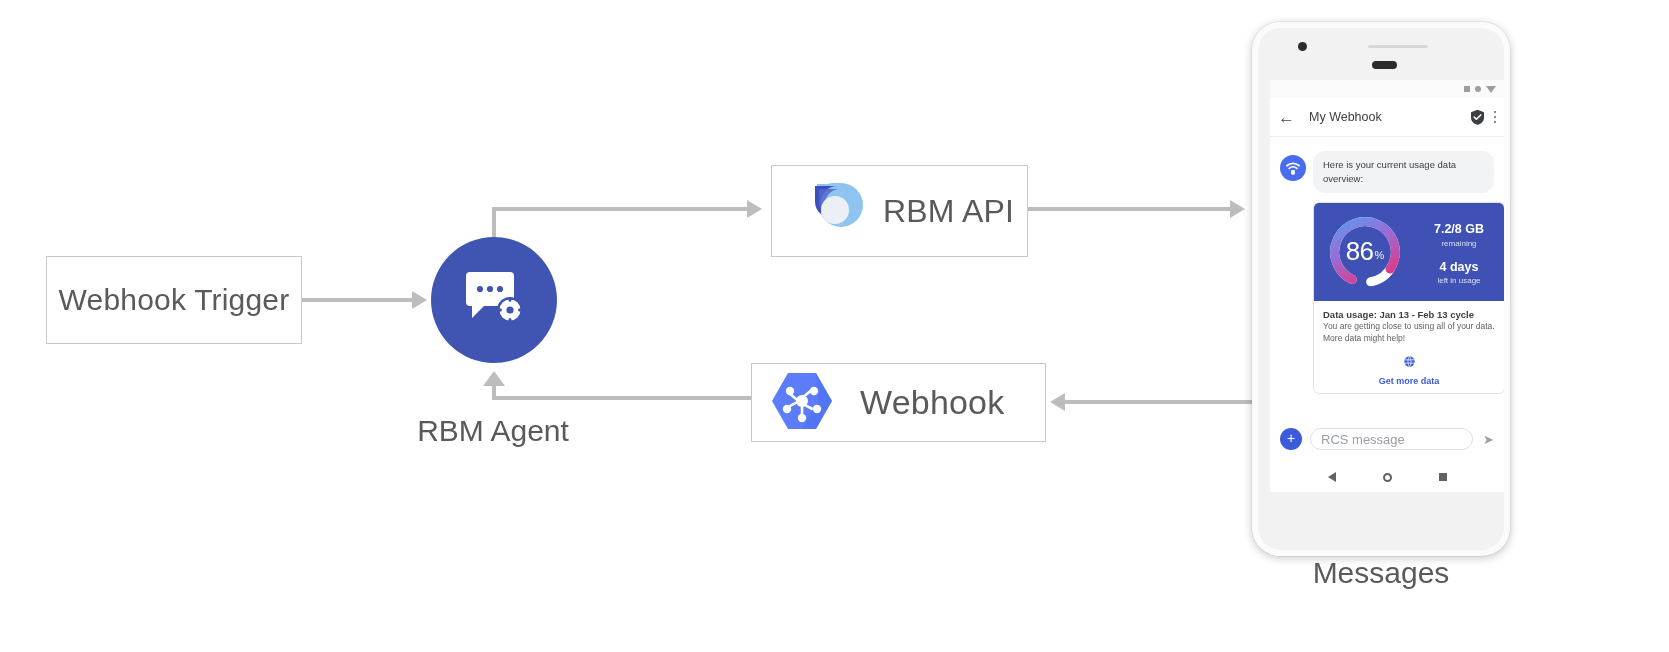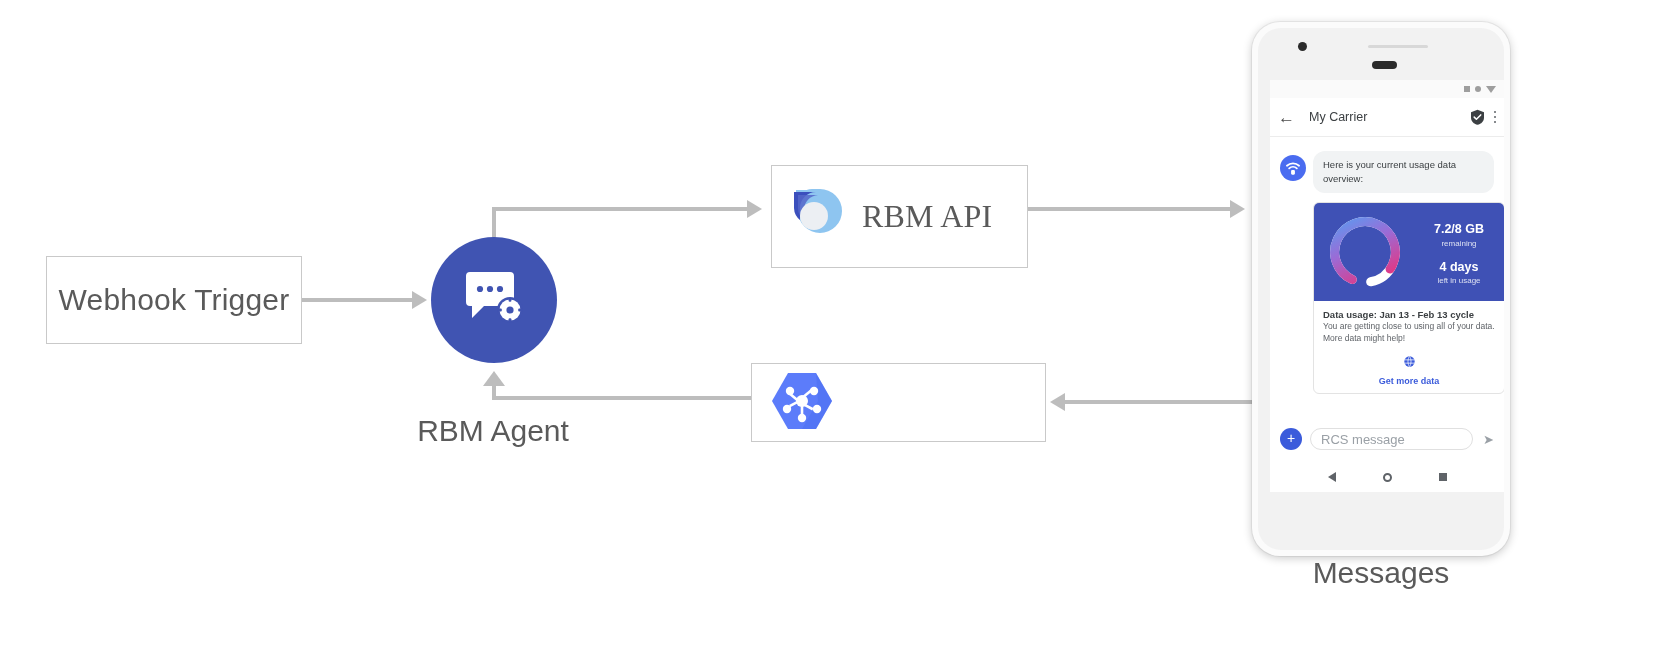--- a/index.html
+++ b/index.html
@@ -8,21 +8,21 @@
 
   
   .flowbox{position:absolute;border:1px solid #c9c9c9;background:#fff;box-sizing:border-box;display:flex;align-items:center;}
   .flowlabel{color:#5a5a5a;font-weight:300;letter-spacing:.2px;}
 
   
   #ext-trigger{left:46px;top:256px;width:256px;height:88px;justify-content:center;}
   #ext-trigger .flowlabel{font-size:30px;}
 
   
-  #rbm-api-box{left:771px;top:165px;width:257px;height:103px;padding-left:4px;font-family:Liberation Serif, serif;}
+  #rbm-api-box{left:771px;top:165px;width:257px;height:92px;padding-left:25px;}
   #rbm-api-box .flowlabel{font-size:32px;margin-left:18px;}
 
   
   #webhook-box{left:751px;top:363px;width:295px;height:79px;padding-left:14px;}
   #webhook-box .flowlabel{font-size:34px;margin-left:22px;}
 
   
   #rbm-agent{position:absolute;left:431px;top:237px;width:126px;height:126px;border-radius:50%;
              background:#4054b2;display:flex;align-items:center;justify-content:center;}
   #rbm-agent-label{position:absolute;left:378px;top:414px;width:230px;text-align:center;
@@ -170,39 +170,40 @@
           <circle cx="51" cy="42" r="4.2"></circle>
           <circle cx="36" cy="51" r="4.2"></circle>
           <rect x="25" y="26" width="12" height="2.6" transform="rotate(40 25 26)"></rect>
           <rect x="34" y="31" width="13" height="2.6" transform="rotate(-40 34 31)"></rect>
           <rect x="23" y="38" width="13" height="2.6" transform="rotate(-28 23 38)"></rect>
           <rect x="36" y="35" width="13" height="2.6" transform="rotate(28 36 35)"></rect>
           <rect x="34.7" y="38" width="2.6" height="11"></rect>
         </g>
       </svg>
     </span>
+    <span class="flowlabel">Webhook</span>
   </div>
 
   <div id="phone">
     <div id="phone-inner">
       <div id="phone-cam"></div>
       <div id="phone-earline"></div>
       <div id="phone-speaker"></div>
 
       <div id="screen">
 
         <div id="statusbar">
           <span class="sb-sq"></span>
           <span class="sb-ci"></span>
           <span class="sb-tr"></span>
         </div>
 
         <div id="appbar">
           <span class="back">←</span>
-          <span class="title">My Carrier</span>
+          <span class="title">My Webhook</span>
           <span class="shield">
             <svg width="15" height="16" viewBox="0 0 15 16">
               <path d="M7.5 0.7 L14 3.2 v5.2 c0 4-2.8 6.4-6.5 7.3 C3.8 14.8 1 12.4 1 8.4 V3.2 z" fill="#3c4043"></path>
               <path d="M4.2 8.1 l2.2 2.2 l4.3 -4.4" stroke="#ffffff" stroke-width="1.5" fill="none" stroke-linecap="round" stroke-linejoin="round"></path>
             </svg>
           </span>
           <span class="kebab">
               <i></i>
               <i></i>
               <i></i>
@@ -228,20 +229,24 @@
                 <defs>
                   <linearGradient id="gg" x1="0%" y1="100%" x2="80%" y2="0%">
                     <stop offset="0%" stop-color="#5b9bf0"></stop>
                     <stop offset="45%" stop-color="#9b6bd6"></stop>
                     <stop offset="100%" stop-color="#e8327c"></stop>
                   </linearGradient>
                 </defs>
                 <circle cx="50" cy="50" r="37" fill="none" stroke="#ffffff" stroke-width="11" stroke-linecap="round" stroke-dasharray="209 23" transform="rotate(115 50 50)"></circle>
                 <circle cx="50" cy="50" r="37" fill="none" stroke="url(#gg)" stroke-width="11" stroke-linecap="round" stroke-dasharray="180 52" transform="rotate(115 50 50)"></circle>
               </svg>
+              <div id="gauge-val">
+                <span id="gauge-num">86</span>
+                <span id="gauge-pct">%</span>
+              </div>
               <div id="hero-stats">
                 <div>
                   <div class="stat-big">7.2/8 GB</div>
                   <div class="stat-sub">remaining</div>
                 </div>
                 <div>
                   <div class="stat-big">4 days</div>
                   <div class="stat-sub">left in usage</div>
                 </div>
               </div>

